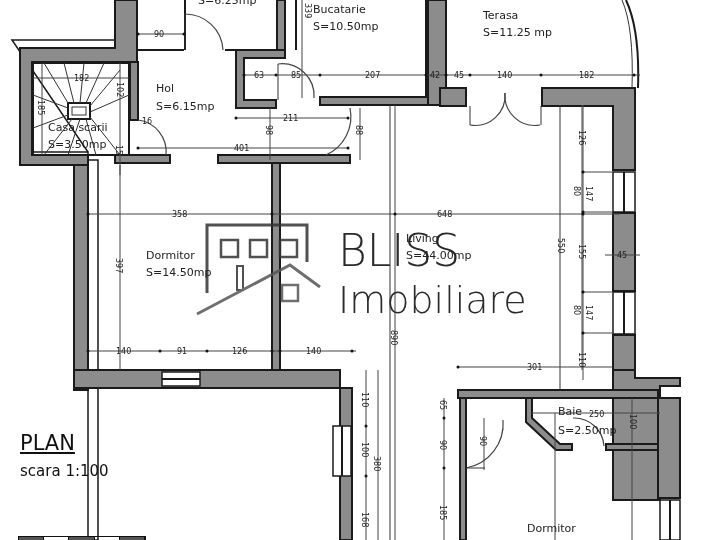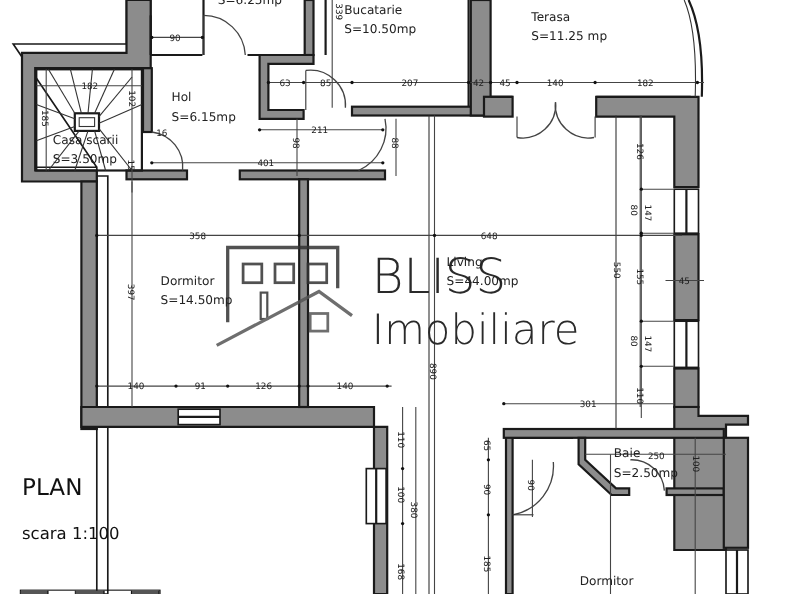--- a/index.html
+++ b/index.html
@@ -8,22 +8,22 @@
     .wall { fill: #8c8c8c; stroke: #1a1a1a; stroke-width: 2; }
     .line { stroke: #1a1a1a; stroke-width: 2; fill: none; }
     .thin { stroke: #333; stroke-width: 1; fill: none; }
     .dim { stroke: #444; stroke-width: 1; fill: none; }
     .dot { fill: #111; }
     .door-arc { stroke: #444; stroke-width: 1.2; fill: none; }
     .win { fill: #fff; stroke: #1a1a1a; stroke-width: 1.5; }
     .room-name { font-family: "DejaVu Sans", sans-serif; font-size: 11px; fill: #222; }
     .dim-text { font-family: "DejaVu Sans", sans-serif; font-size: 8px; fill: #222; }
     .title-block { position: absolute; left: 20px; top: 428px; color: #111; }
-    .title-line { font-family: "DejaVu Sans", sans-serif; font-size: 21px; line-height: 30px; display: block; }
-    .scale-line { font-family: "DejaVu Sans", sans-serif; font-size: 15px; line-height: 22px; display: block; margin-top: 16px; }
+    .title-line { font-family: "DejaVu Sans", sans-serif; font-size: 21px; line-height: 30px; display: block; text-decoration: underline; }
+    .scale-line { font-family: "DejaVu Sans", sans-serif; font-size: 15px; line-height: 22px; display: block; margin-top: 2px; }
     .scale-bar { position: absolute; left: 18px; top: 536px; width: 126px; height: 8px; border: 1.5px solid #111; display: flex; }
     .scale-bar span { flex: 1; border-right: 1.5px solid #111; }
     .scale-bar span:nth-child(odd) { background: #555; }
     .logo-text { font-family: "DejaVu Sans", sans-serif; fill: #2a2a2a; font-weight: 300; }
   </style>
 </head>
 <body>
 
 <svg id="plan" viewBox="0 0 720 540" xmlns="http://www.w3.org/2000/svg">
 

